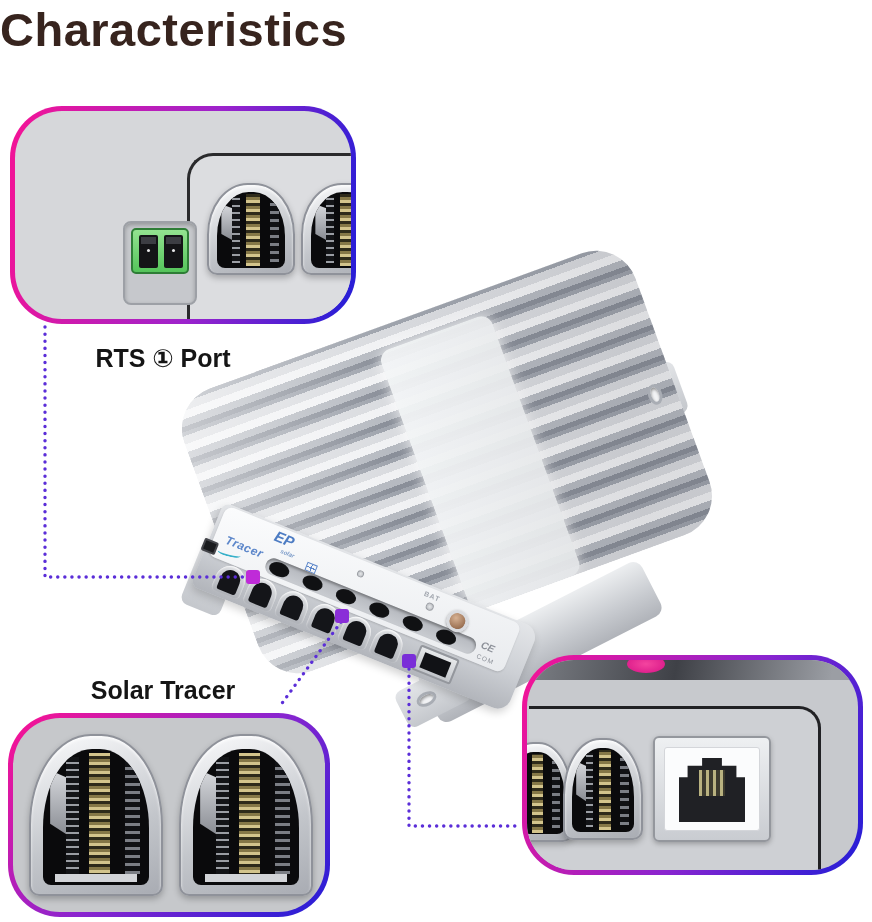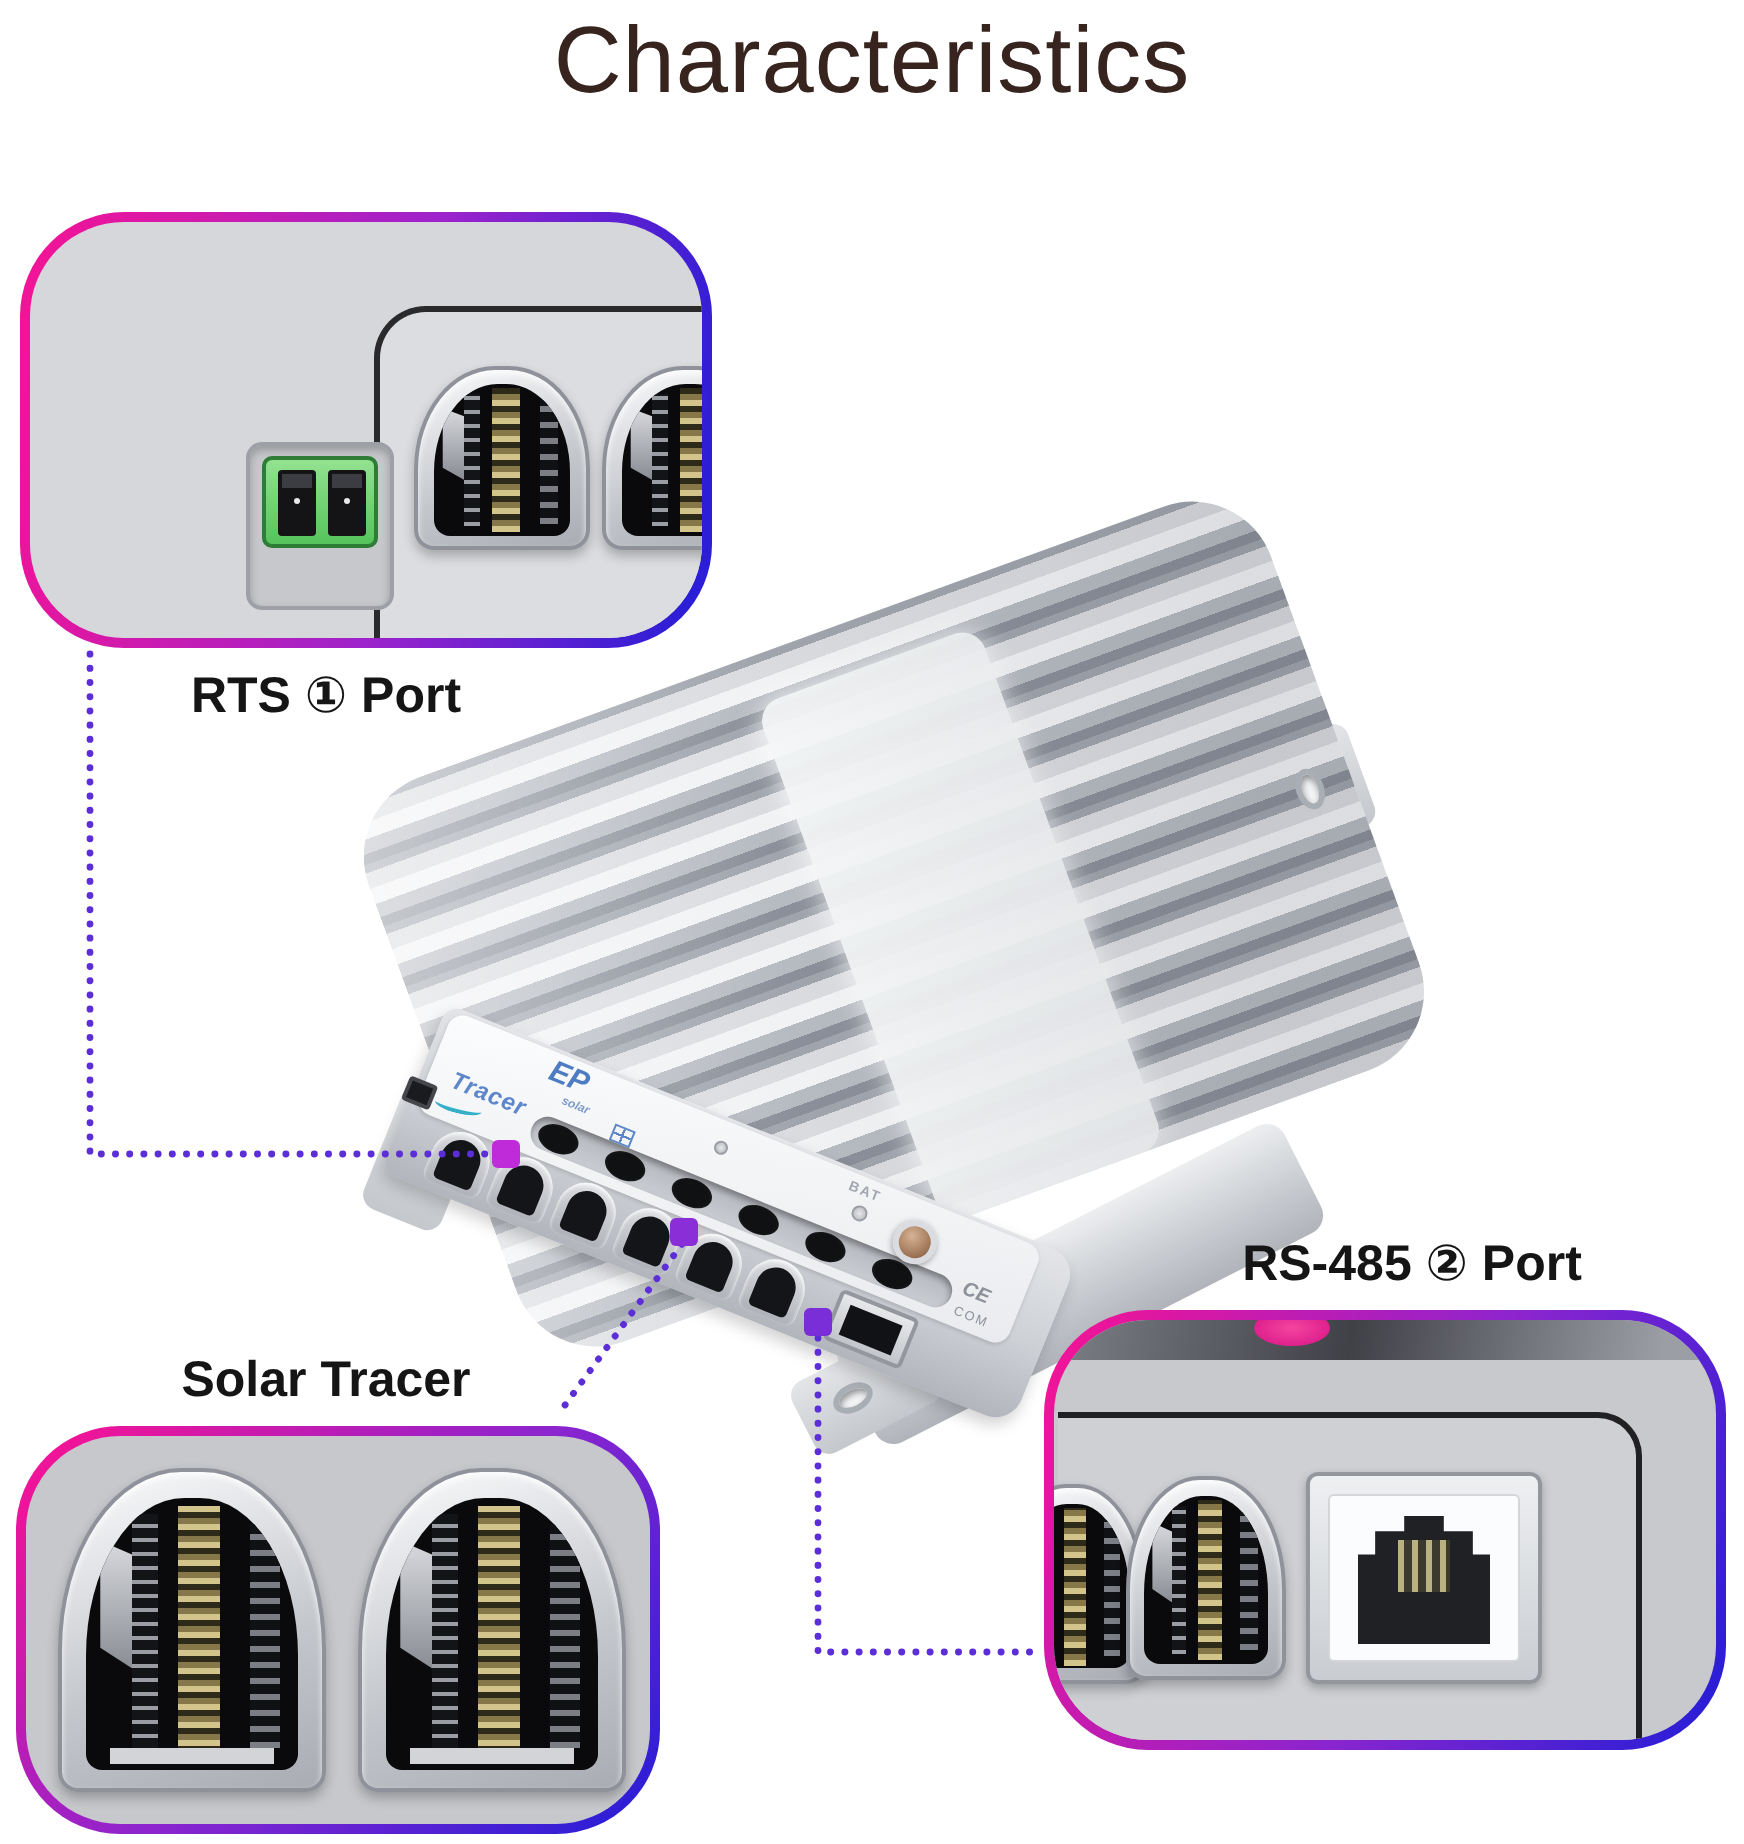--- a/index.html
+++ b/index.html
@@ -1,37 +1,37 @@
 <!DOCTYPE html>
 <html><head>
 <meta charset="utf-8">
 <style>
   * { margin:0; padding:0; box-sizing:border-box; }
   html,body { width:872px; height:922px; background:#ffffff;
     font-family:"Liberation Sans","DejaVu Sans",sans-serif; }
   .stage { position:relative; width:872px; height:922px; overflow:hidden; background:#fff; }
 
   
-  .title { position:absolute; top:2px; left:0; width:100%; text-align:center;
-    font-size:47px; font-weight:400; color:#37241e; letter-spacing:0.5px; }
+  .title { position:absolute; top:2px; left:0; width:100%; 
+    font-size:47px; font-weight:700; color:#37241e; letter-spacing:0.5px; }
 
   
   .bubble { position:absolute; padding:5px; border-radius:52px; z-index:5; }
   .bubble .inner { position:relative; width:100%; height:100%; border-radius:47px;
     overflow:hidden; background:#d6d7da; }
   #bubble-rts   { left:10px;  top:106px; width:346px; height:218px;
     background:linear-gradient(100deg,#f01498 4%,#9d23cc 55%,#2b1ed6 96%); }
   #bubble-solar { left:8px;   top:713px; width:322px; height:204px;
     background:linear-gradient(135deg,#f01498 6%,#8a25cf 52%,#2b1ed6 96%); }
   #bubble-rs485 { left:522px; top:655px; width:341px; height:220px;
     background:linear-gradient(115deg,#f01498 4%,#8a25cf 55%,#2b1ed6 96%); }
 
   .callout-label { position:absolute; z-index:6; font-size:25px; font-weight:700;
     color:#151515; text-align:center; }
-  #label-rts   { left:56px;  top:333px; width:214px;text-align:center; }
+  #label-rts   { left:56px;  top:344px; width:214px;text-align:center; }
   #label-solar { left:36px;  top:676px; width:254px; }
   #label-rs485 { left:586px; top:617px; width:240px; }
 
   
   .arch { position:absolute; border:2px solid #8f929a;
     background:linear-gradient(160deg,#f2f3f5 10%,#c3c6cb 60%,#a9acb3);
     border-radius:46% 46% 10px 10px / 56% 56% 10px 10px;
     box-shadow:0 3px 6px rgba(0,0,0,.25), inset 0 2px 3px rgba(255,255,255,.8); }
   .arch .hole { position:absolute; left:9%; right:9%; top:8%; bottom:6%;
     background:#0a0a0c; border-radius:46% 46% 8px 8px / 58% 58% 8px 8px; overflow:hidden; }
@@ -286,15 +286,14 @@
             <div class="teeth"></div>
           </div>
       </div>
       <div class="rj-outer" style="left:126px; top:76px; width:118px; height:106px;">
         <div class="rj-inner">
           <div class="rj-socket"></div>
         </div>
       </div>
     </div>
   </div>
-  <div class="callout-label" id="label-rs485">RS-485 ② Port</div>
 
 </div>
 
 </body></html>

